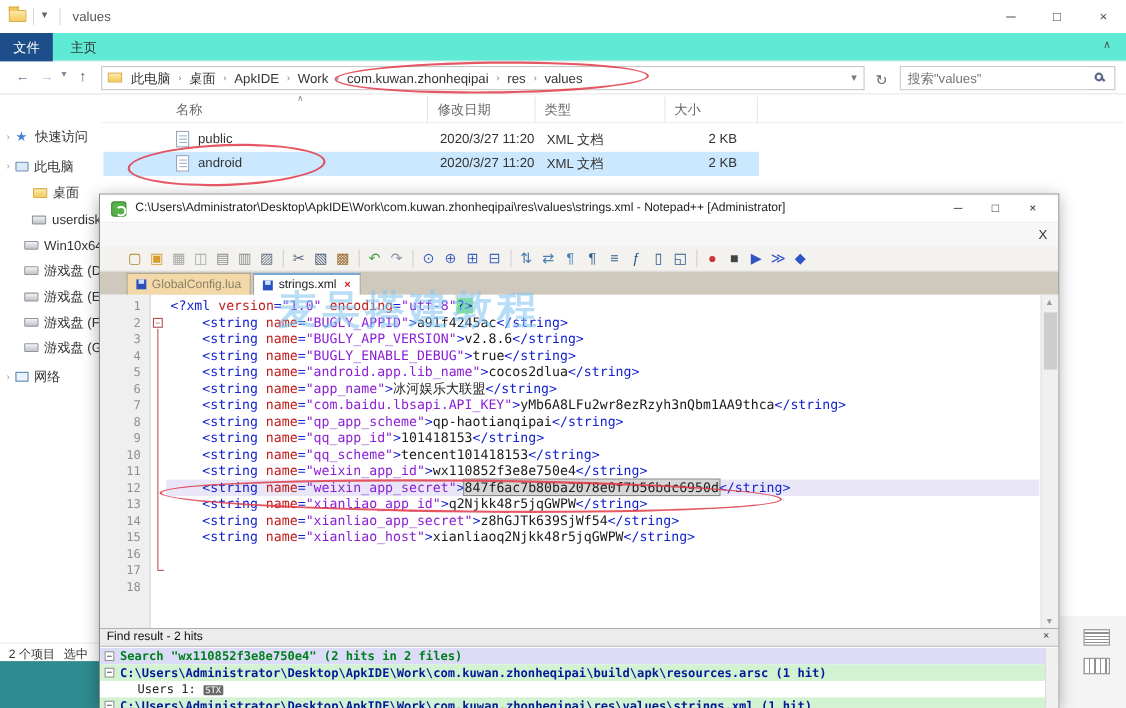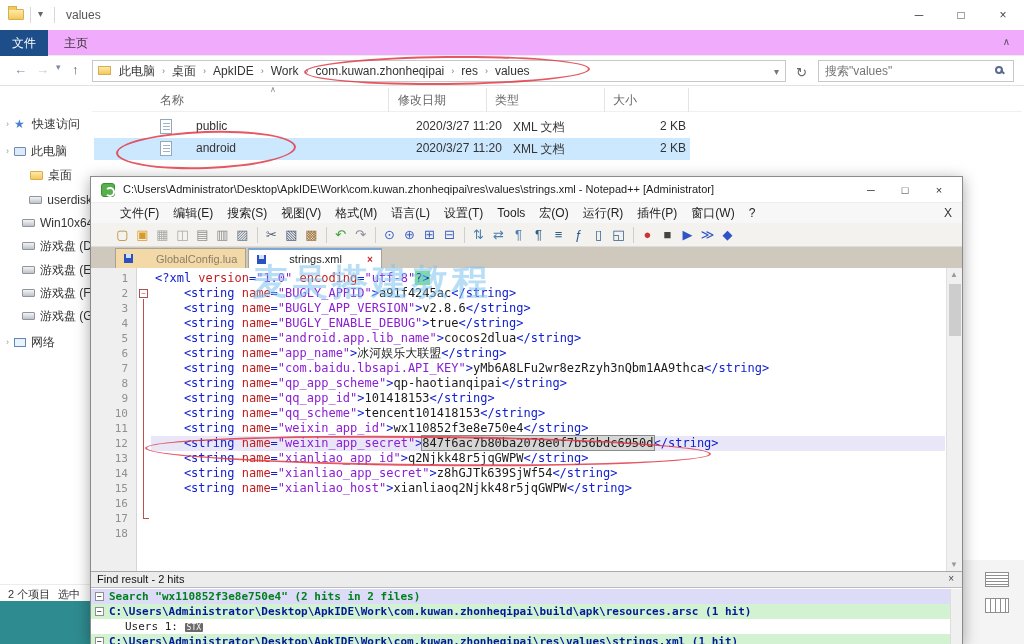--- a/index.html
+++ b/index.html
@@ -9,21 +9,21 @@
   
   #explorer { position:absolute; left:0; top:0; width:1024px; height:644px; background:#fff; }
   .ex-titlebar { position:absolute; left:0; top:0; width:1024px; height:30px; background:#fff; }
   .folder-big { position:absolute; left:8px; top:9px; width:16px; height:11px; background:linear-gradient(#ffe9a8,#f3c95c); border:1px solid #d8ae4e; border-radius:1px; }
   .folder-big::before { content:""; position:absolute; top:-4px; left:-1px; width:7px; height:3px; background:#f3c95c; border:1px solid #d8ae4e; border-bottom:none; }
   .qa-sep { position:absolute; top:7px; width:1px; height:16px; background:#d8d8d8; }
   .qa-dd { position:absolute; top:8px; font-size:10px; color:#666; }
   .ex-title { position:absolute; left:66px; top:8px; font-size:12px; color:#555; }
   .ex-controls { position:absolute; right:0; top:0; height:30px; display:flex; }
   .ex-controls .wc { width:42px; height:30px; text-align:center; line-height:30px; font-size:12px; color:#444; }
-  .ex-ribbon { position:absolute; left:0; top:30px; width:1024px; height:26px; background:#f0abfc; border-bottom:1px solid #ececec; }
+  .ex-ribbon { position:absolute; left:0; top:30px; width:1024px; height:26px; background:#5eead4; border-bottom:1px solid #ececec; }
   .rtab-file { position:absolute; left:0; top:0; width:48px; height:26px; background:#1d4e89; color:#fff; text-align:center; line-height:26px; font-size:12px; }
   #ribbon-tabs { position:absolute; left:52px; top:0; height:26px; display:flex;flex-direction:column; }
   #ribbon-tabs .rtab { padding:0 12px; line-height:26px; font-size:12px; color:#333; }
   .ribbon-collapse { position:absolute; right:14px; top:6px; font-size:10px; color:#555; }
   .ex-addr { position:absolute; left:0; top:56px; width:1024px; height:30px; background:#fff; border-bottom:1px solid #e2e2e2; }
   .navbtn { position:absolute; top:6px; font-size:13px; color:#7a8aa0; }
   .addr-box { position:absolute; left:92px; top:4px; width:694px; height:22px; border:1px solid #c8c8c8; background:#fff; }
   .addr-folder { position:absolute; left:5px; top:5px; width:13px; height:9px; background:linear-gradient(#ffe9a8,#f3c95c); border:1px solid #d8ae4e; }
   #breadcrumb { position:absolute; left:24px; top:0; height:20px; display:flex; align-items:center; font-size:12px; color:#333; white-space:nowrap; }
   #breadcrumb .crumb { padding:0 2px; }
@@ -45,21 +45,21 @@
   .drive-icon { width:13px; height:8px; background:linear-gradient(#f4f4f4,#bfc3c9); border:1px solid #8f959e; border-radius:1px; }
   .network-icon { width:12px; height:9px; border:1px solid #5f87b8; background:#eaf2fb; }
 
   .ex-filearea { position:absolute; left:92px; top:86px; right:0; height:498px; background:#fff; }
   .col-header { position:absolute; left:0; top:2px; height:24px; width:930px; border-bottom:1px solid #f0f0f0; font-size:12px; color:#666; }
   .col-label { position:absolute; top:4px; }
   .col-sep { position:absolute; top:0; width:1px; height:24px; background:#e4e4e4; }
   .sort-ind { position:absolute; top:-3px; font-size:8px; color:#888; }
   .file-row { position:absolute; left:2px; width:596px; height:22px; font-size:12px; color:#333; }
   .file-row.selected { background:#cce8ff; }
-  .file-row .cell { position:absolute; top:3px; white-space:nowrap;margin-left:16px; }
+  .file-row .cell { position:absolute; top:3px; white-space:nowrap; }
   .xml-icon { position:absolute; left:66px; top:3px; width:12px; height:15px; background:#fff; border:1px solid #94a8bc; }
   .xml-icon::before { content:""; position:absolute; left:2px; top:3px; width:7px; height:1px; background:#9fb3c6; box-shadow:0 3px 0 #9fb3c6, 0 6px 0 #9fb3c6; }
   .ex-status { position:absolute; left:0; top:584px; width:1024px; height:17px; background:#fff; border-top:1px solid #ececec; font-size:11px; color:#333; }
   .st-items { position:absolute; left:8px; top:2px; }
   .st-sel { position:absolute; left:58px; top:2px; }
 
   #teal-patch { position:absolute; left:0; top:601px; width:90px; height:43px; background:#2e8b8f; z-index:5; }
 
   
   #notepad { position:absolute; left:90px; top:176px; width:873px; height:468px; background:#fff; border:1px solid #8a8a8a; box-shadow:0 3px 14px rgba(0,0,0,.35); z-index:10; }
@@ -70,21 +70,21 @@
   .np-controls { position:absolute; right:6px; top:0; height:26px; display:flex; }
   .np-controls .wc { width:34px; height:26px; text-align:center; line-height:26px; font-size:11px; color:#333; }
   .np-menubar { position:absolute; left:0; top:26px; width:100%; height:20px; background:#f7f7f7; font-size:12px; color:#222; }
   #np-menus { position:absolute; left:22px; top:0; height:20px; display:flex; }
   #np-menus .mi { padding:0 7px; line-height:20px; }
   .np-menubar .mb-close { position:absolute; right:10px; top:0; line-height:20px; font-size:12px; color:#333; }
   .np-toolbar { position:absolute; left:0; top:46px; width:100%; height:24px; background:#f3f2ef; border-bottom:1px solid #ddd; display:flex; align-items:center; padding-left:22px; }
   .tbi { width:19px; height:18px; text-align:center; line-height:18px; font-size:13px; margin-right:1px; }
   .tsep { width:1px; height:16px; background:#cfcfcf; margin:0 4px; }
   .np-tabbar { position:absolute; left:0; top:70px; width:100%; height:21px; background:#cfc9bd; display:flex; align-items:flex-end; padding-left:24px; }
-  .nptab { height:20px; display:flex; align-items:center; padding:0 8px; font-size:11px; margin-right:2px; border:1px solid #a9a396; border-bottom:none;gap:18px; }
+  .nptab { height:20px; display:flex; align-items:center; padding:0 8px; font-size:11px; margin-right:2px; border:1px solid #a9a396; border-bottom:none; }
   .nptab.inactive { background:#f3d9a8; color:#8a7f6a; }
   .nptab.active { background:#fff; color:#222; border-top:2px solid #7ba7d7; }
   .floppy-icon { width:9px; height:9px; background:#2a52be; position:relative; margin-right:5px; flex:none; }
   .floppy-icon::after { content:""; position:absolute; left:2px; top:0; width:5px; height:4px; background:#cfe0ff; }
   .tabclose { color:#c22; font-weight:bold; font-size:10px; margin-left:7px; }
 
   .np-editor { position:absolute; left:0; top:91px; width:100%; height:303px; background:#fff; }
   .gutter { position:absolute; left:0; top:0; width:46px; height:303px; background:#efefef; border-right:1px solid #d6d6d6; padding-top:3px; }
   .gutter .ln { height:15px; line-height:15px; text-align:right; padding-right:8px; font-family:"DejaVu Sans Mono",monospace; font-size:11px; color:#909090; }
   .foldmargin { position:absolute; left:47px; top:0; width:13px; height:303px; background:#fff; }
@@ -284,35 +284,20 @@
     <div class="np-titlebar">
       <span class="npp-icon"></span>
       <span class="np-title">C:\Users\Administrator\Desktop\ApkIDE\Work\com.kuwan.zhonheqipai\res\values\strings.xml - Notepad++ [Administrator]</span>
       <div class="np-controls">
         <span class="wc">─</span>
         <span class="wc">□</span>
         <span class="wc">×</span>
       </div>
     </div>
     <div class="np-menubar">
-      <span id="np-menus">
-          <span class="mi">文件(F)</span>
-          <span class="mi">编辑(E)</span>
-          <span class="mi">搜索(S)</span>
-          <span class="mi">视图(V)</span>
-          <span class="mi">格式(M)</span>
-          <span class="mi">语言(L)</span>
-          <span class="mi">设置(T)</span>
-          <span class="mi">Tools</span>
-          <span class="mi">宏(O)</span>
-          <span class="mi">运行(R)</span>
-          <span class="mi">插件(P)</span>
-          <span class="mi">窗口(W)</span>
-          <span class="mi">?</span>
-        </span>
       <span class="mb-close">X</span>
     </div>
     <div class="np-toolbar" id="np-toolbar">
         <span class="tbi" style="color: rgb(176, 138, 42);">▢</span>
         <span class="tbi" style="color: rgb(217, 156, 43);">▣</span>
         <span class="tbi" style="color: rgb(168, 168, 168);">▦</span>
         <span class="tbi" style="color: rgb(168, 168, 168);">◫</span>
         <span class="tbi" style="color: rgb(141, 141, 141);">▤</span>
         <span class="tbi" style="color: rgb(141, 141, 141);">▥</span>
         <span class="tbi" style="color: rgb(106, 118, 135);">▨</span>

